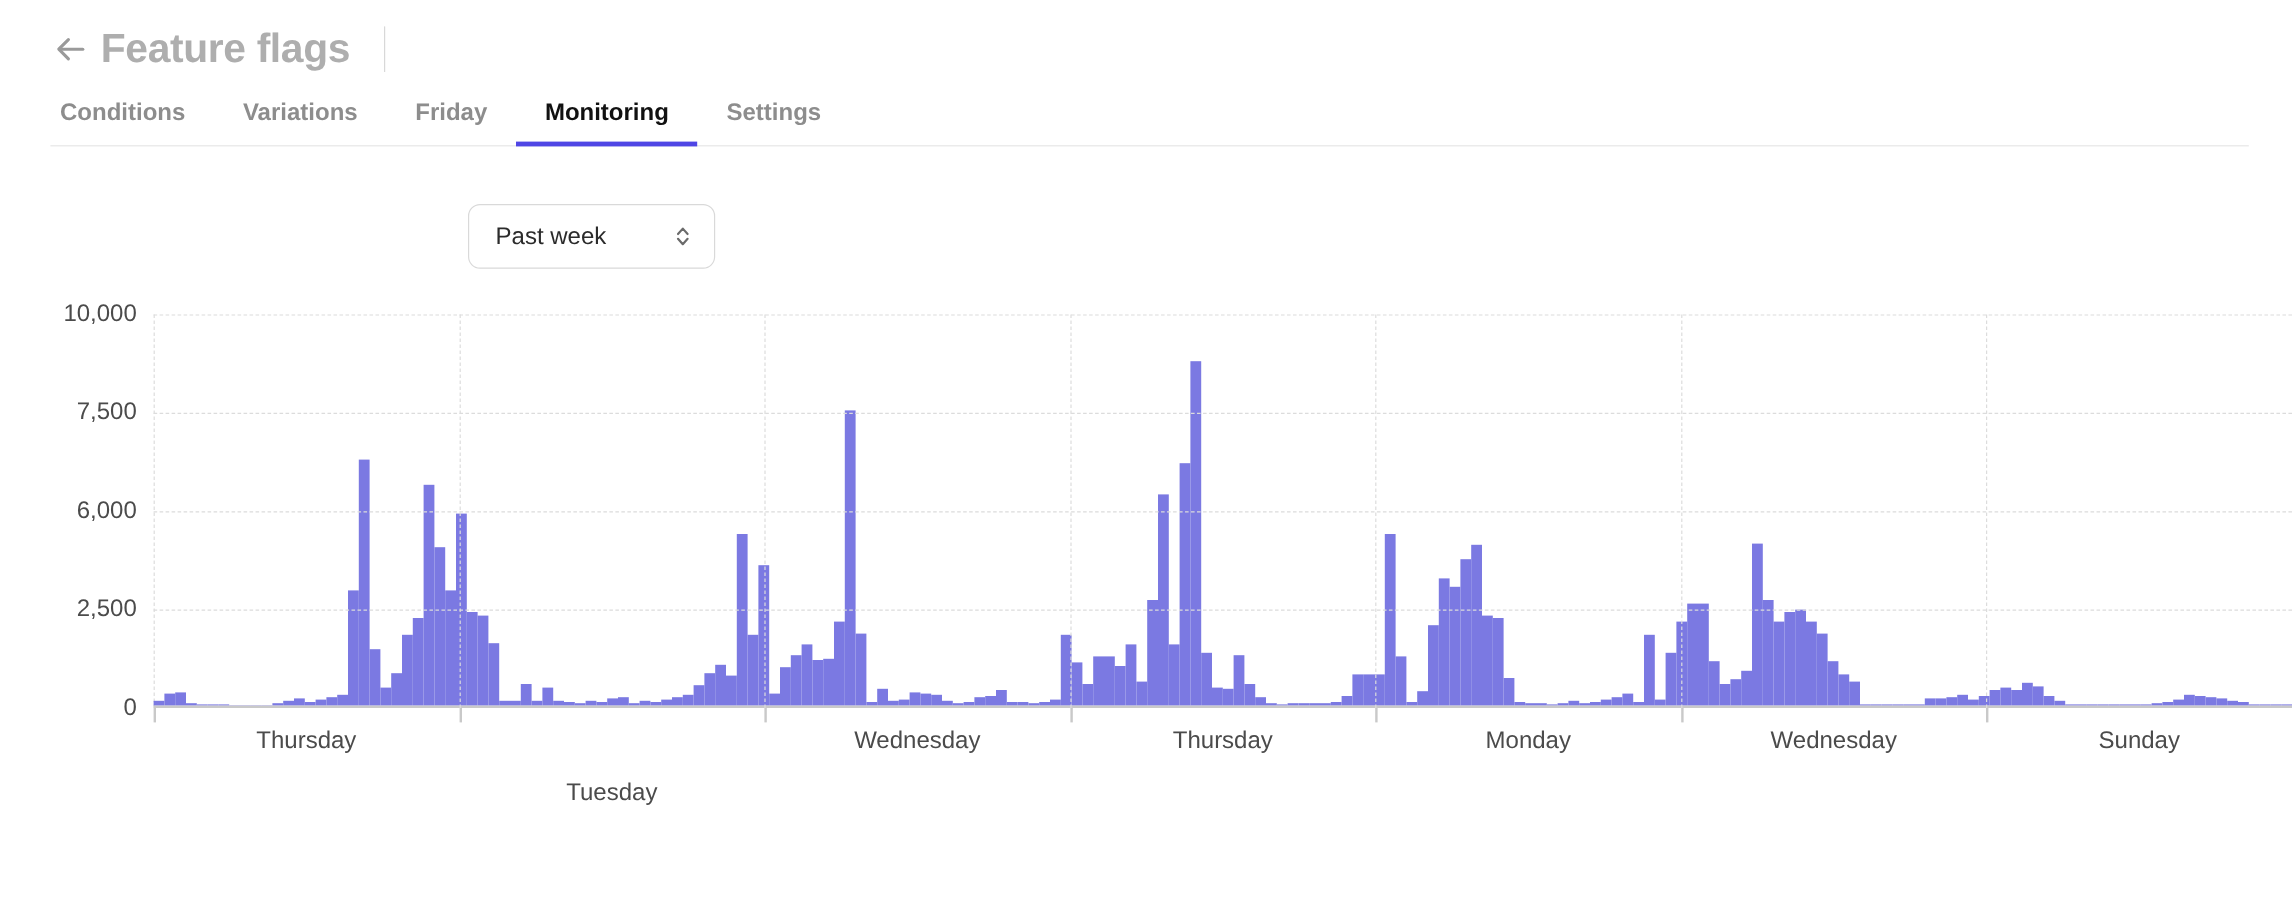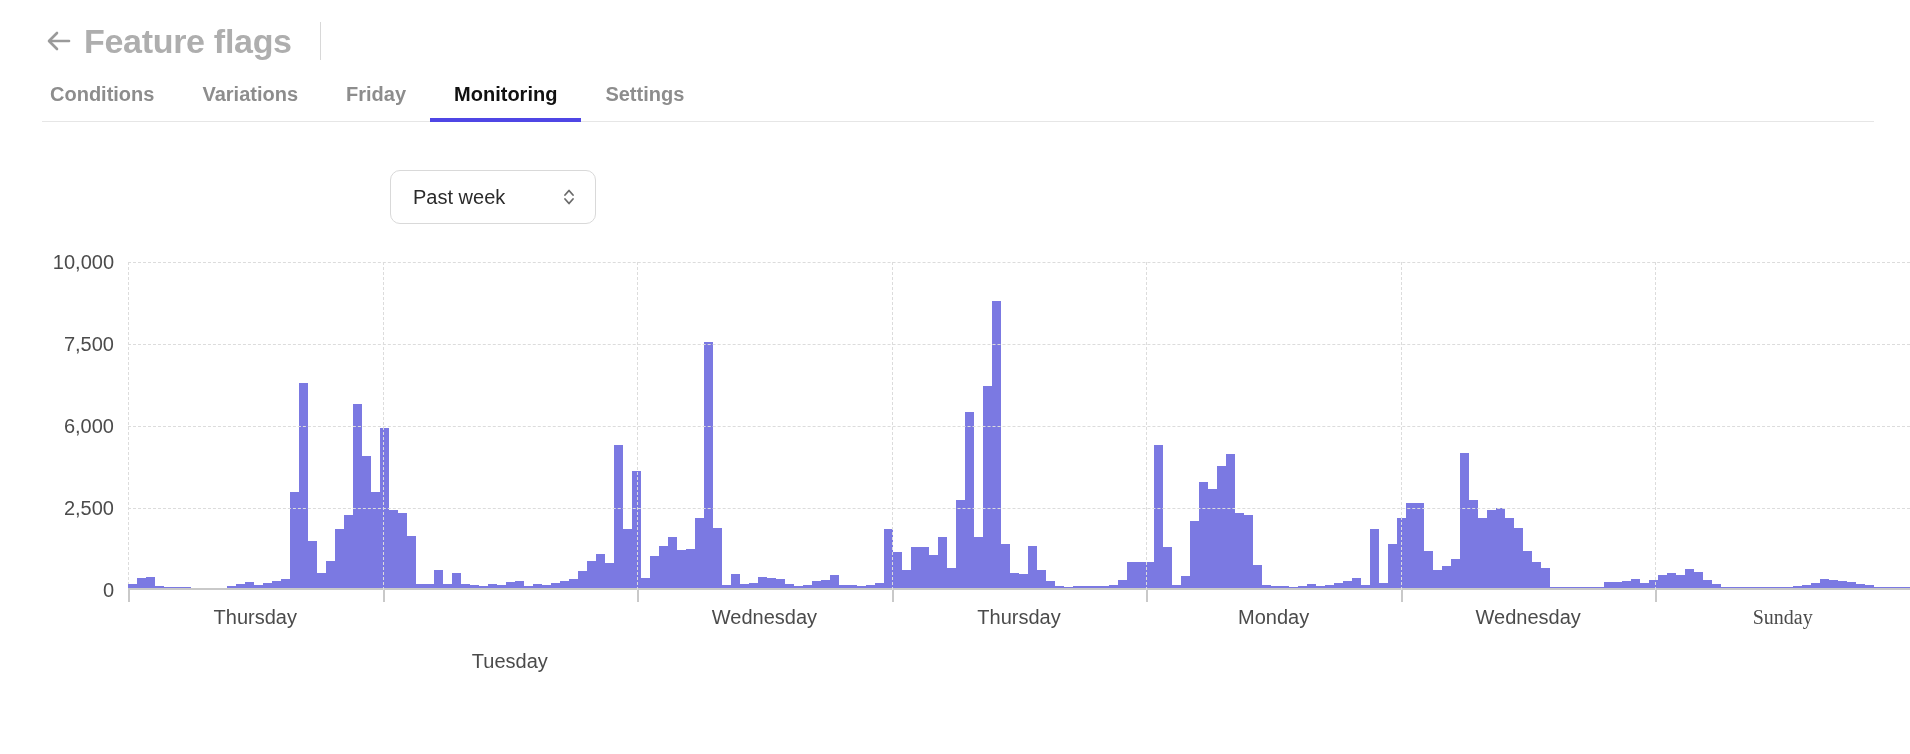--- a/index.html
+++ b/index.html
@@ -503,18 +503,18 @@
           <div class="x-label" style="left: 21.4286%; margin-top: 44px;">Tuesday</div>
           <div class="x-tickmark" style="left: 28.5714%;"></div>
           <div class="x-label" style="left: 35.7143%; text-align: center;">Wednesday</div>
           <div class="x-tickmark" style="left: 42.8571%;"></div>
           <div class="x-label" style="left: 50%;">Thursday</div>
           <div class="x-tickmark" style="left: 57.1429%;"></div>
           <div class="x-label" style="left: 64.2857%;">Monday</div>
           <div class="x-tickmark" style="left: 71.4286%;"></div>
           <div class="x-label" style="left: 78.5714%;">Wednesday</div>
           <div class="x-tickmark" style="left: 85.7143%;"></div>
-          <div class="x-label" style="left: 92.8571%; font-family: Liberation Serif, serif;">Sunday</div>
+          <div class="x-label" style="left: 92.8571%;">Sunday</div>
         </div>
     </div>
   </div>
 
 </div>
 
 </body></html>

